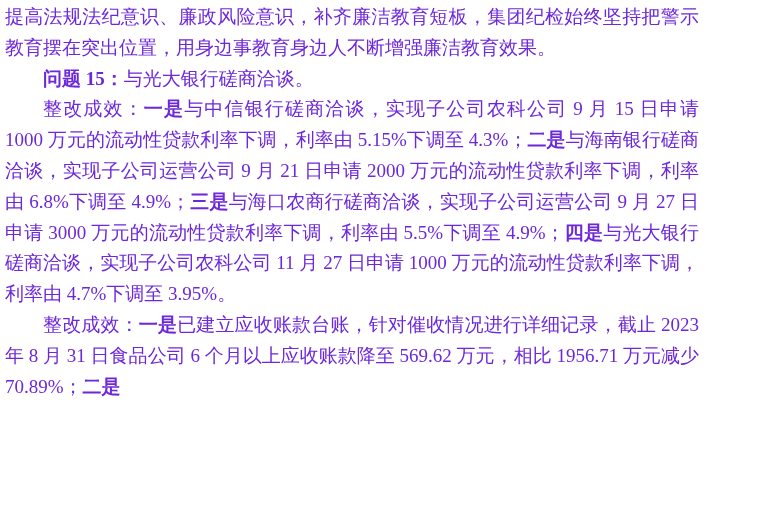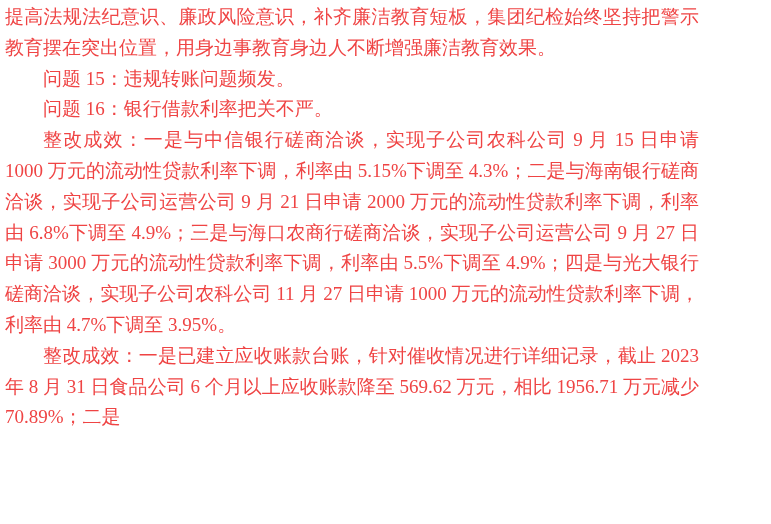--- a/index.html
+++ b/index.html
@@ -8,41 +8,40 @@
     background: #ffffff;
   }
   .page {
     position: relative;
     width: 704px;
     height: 524px;
     overflow: hidden;
     box-sizing: border-box;
     padding: 2px 5px 0 5px;
     background: #ffffff;
-    color: #ef4444;
+    color: #6d28d9;
     font-family: "Liberation Serif", "DejaVu Serif", serif;
     font-size: 19px;
     line-height: 30.8px;
     text-align: justify;
   }
   .page p {
     margin: 0;
     padding: 0;
   }
   .page p.indent {
     text-indent: 2em;
   }
   .page b {
-    font-weight: normal;
+    font-weight: bold;
   }
 </style>
 </head>
 <body>
 
 <div class="page">
   <div>
       <p><span>提高法规法纪意识、廉政风险意识，补齐廉洁教育短板，集团纪检始终坚持把警示教育摆在突出位置，用身边事教育身边人不断增强廉洁教育效果。</span></p>
-      <p class="indent"><b>问题 15：</b><span>违规转账问题频发。</span></p>
-      <p class="indent"><b>问题 16：</b><span>银行借款利率把关不严。</span></p>
+      <p class="indent"><b>问题 15：</b><span>与光大银行磋商洽谈。</span></p>
       <p class="indent"><span>整改成效：</span><b>一是</b><span>与中信银行磋商洽谈，实现子公司农科公司 9 月 15 日申请 1000 万元的流动性贷款利率下调，利率由 5.15%下调至 4.3%；</span><b>二是</b><span>与海南银行磋商洽谈，实现子公司运营公司 9 月 21 日申请 2000 万元的流动性贷款利率下调，利率由 6.8%下调至 4.9%；</span><b>三是</b><span>与海口农商行磋商洽谈，实现子公司运营公司 9 月 27 日申请 3000 万元的流动性贷款利率下调，利率由 5.5%下调至 4.9%；</span><b>四是</b><span>与光大银行磋商洽谈，实现子公司农科公司 11 月 27 日申请 1000 万元的流动性贷款利率下调，利率由 4.7%下调至 3.95%。</span></p>
       <p class="indent"><span>整改成效：</span><b>一是</b><span>已建立应收账款台账，针对催收情况进行详细记录，截止 2023 年 8 月 31 日食品公司 6 个月以上应收账款降至 569.62 万元，相比 1956.71 万元减少 70.89%；</span><b>二是</b></p>
     </div>
 </div>
 
 </body></html>

